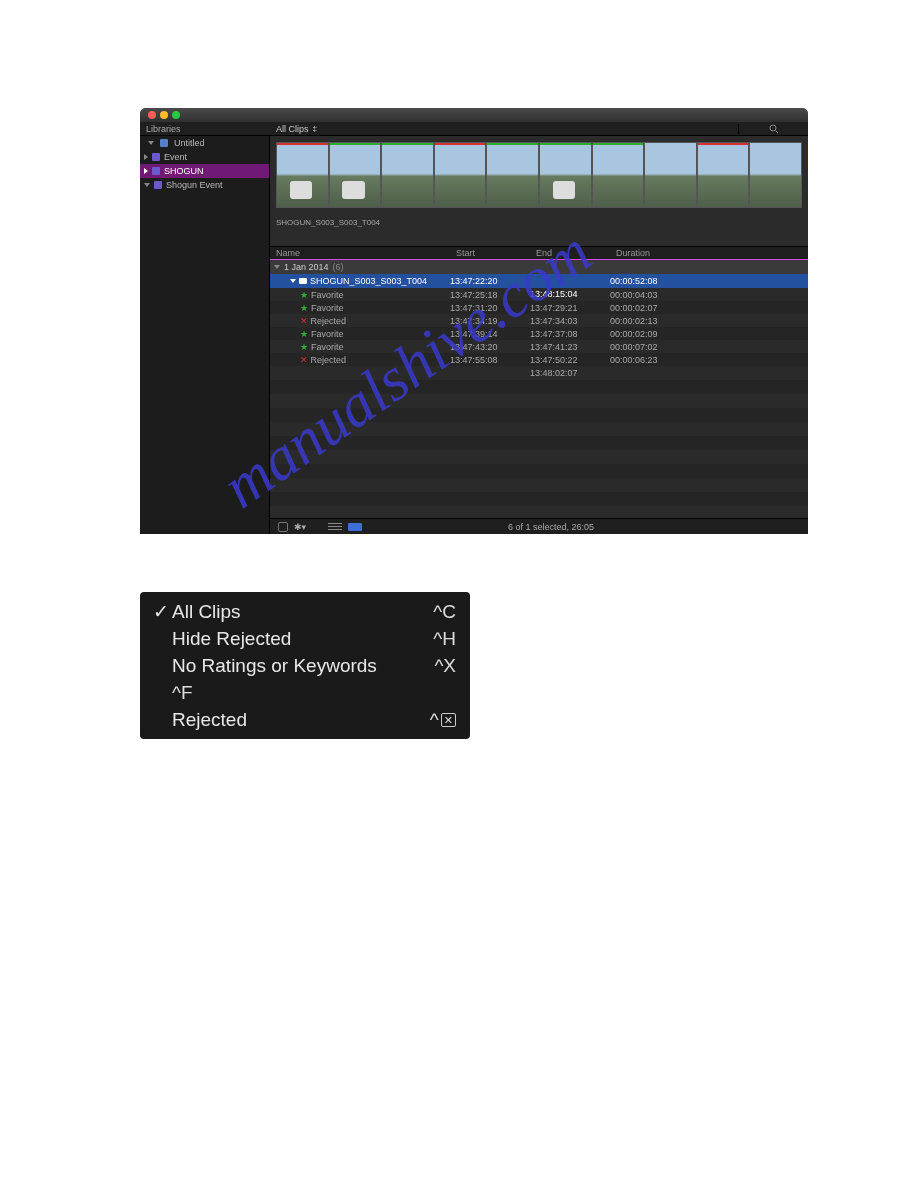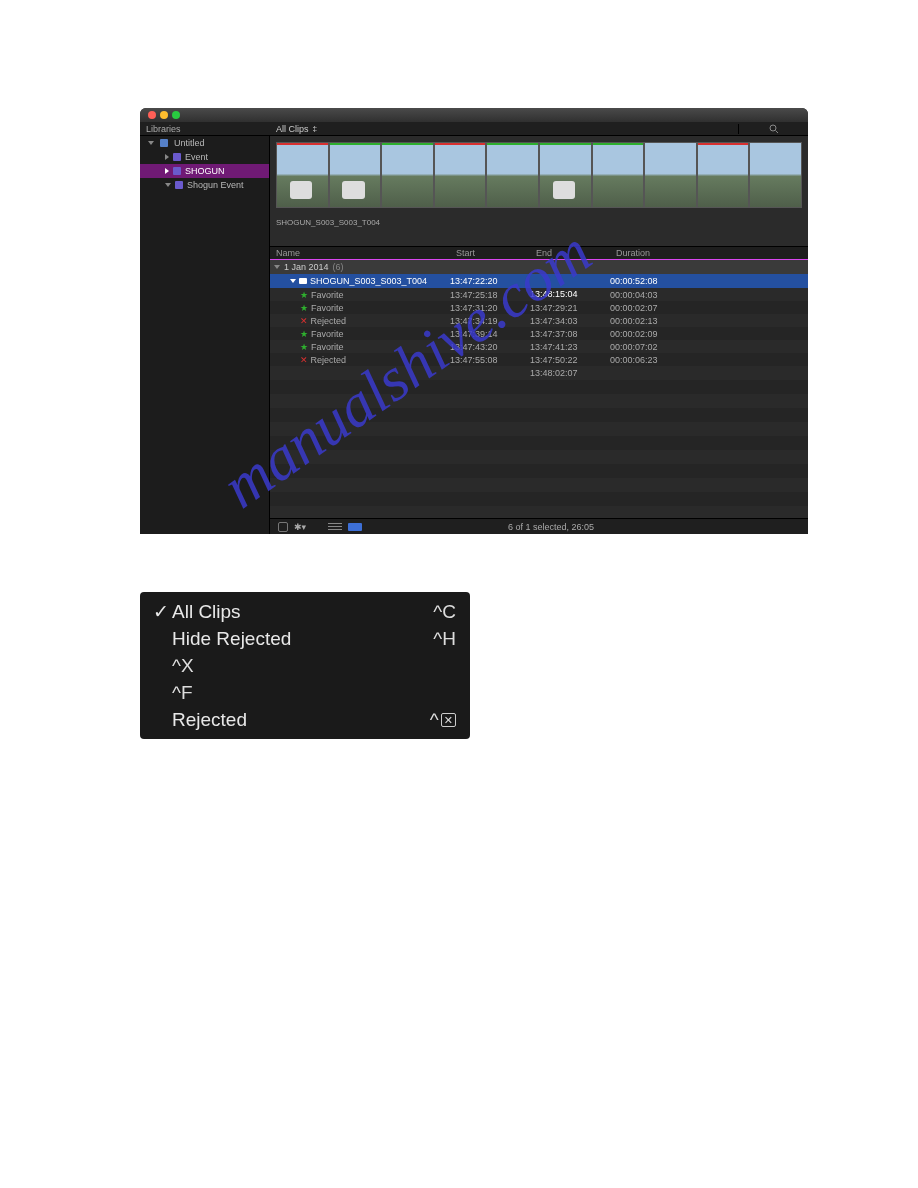--- a/index.html
+++ b/index.html
@@ -96,21 +96,21 @@
       background: #1c1c1c;
       border-right: 1px solid #000;
     }
     .sb-item {
       padding: 2px 4px 2px 8px;
       display: flex;
       align-items: center;
       gap: 4px;
     }
     .sb-item.l1{padding-left:8px;gap:6px;}
-    .sb-item.l2{padding-left:25px;}
+    .sb-item.l2{padding-left:4px;}
     .sb-item.selected{background:#701a75;color:#fff;}
     .disclosure {
       width: 0; height: 0;
       border-left: 3px solid transparent;
       border-right: 3px solid transparent;
       border-top: 4px solid #888;
     }
     .disclosure.right {
       border-left: 4px solid #888;
       border-top: 3px solid transparent;
@@ -489,20 +489,21 @@
     <div class="menu-label">All Clips</div>
     <div class="menu-shortcut">^C</div>
   </div>
   <div class="menu-row">
     <div class="menu-check"></div>
     <div class="menu-label">Hide Rejected</div>
     <div class="menu-shortcut">^H</div>
   </div>
   <div class="menu-row">
     <div class="menu-check"></div>
+    <div class="menu-label">No Ratings or Keywords</div>
     <div class="menu-shortcut">^X</div>
   </div>
   <div class="menu-row">
     <div class="menu-check"></div>
     <div class="menu-shortcut">^F</div>
   </div>
   <div class="menu-row">
     <div class="menu-check"></div>
     <div class="menu-label">Rejected</div>
     <div class="menu-shortcut">^<span class="bs-icon">✕</span></div>

